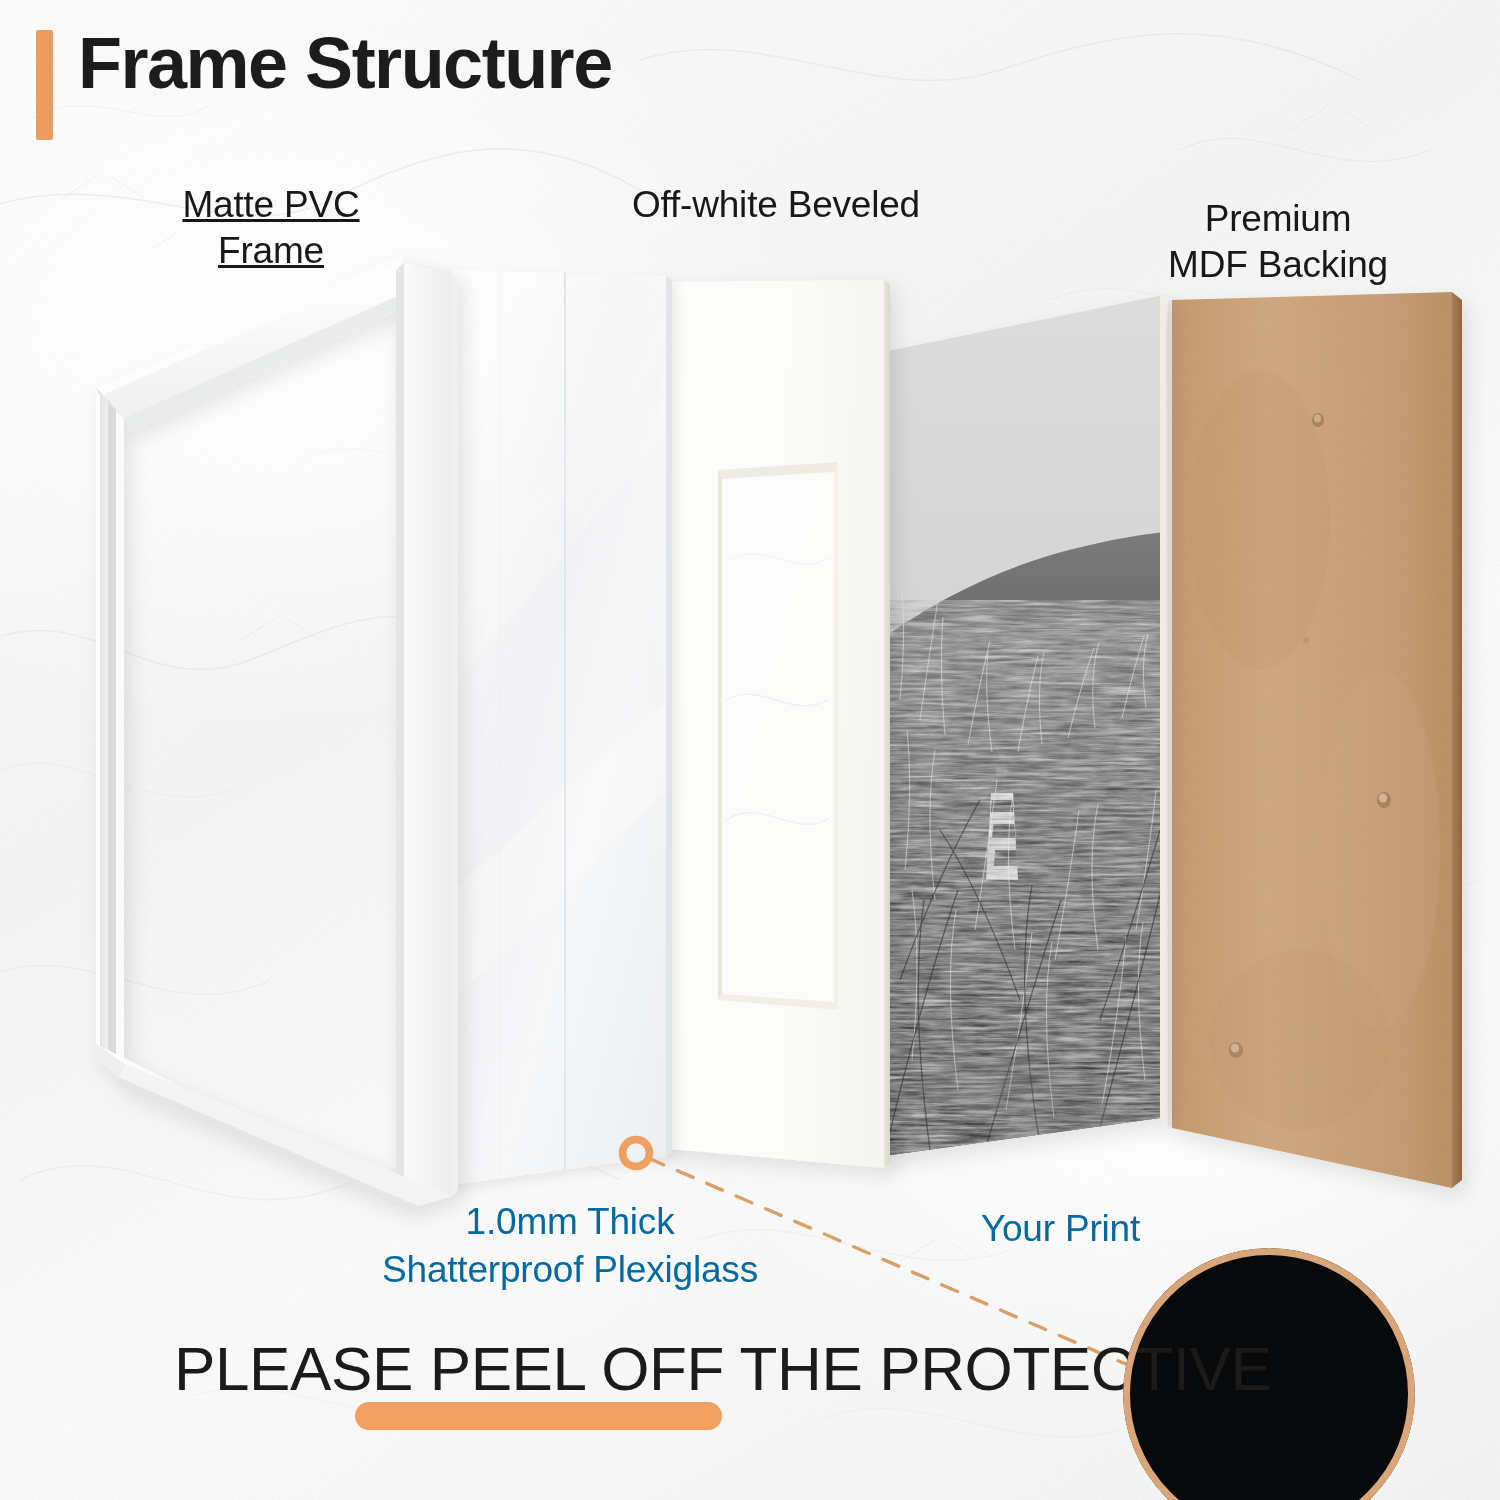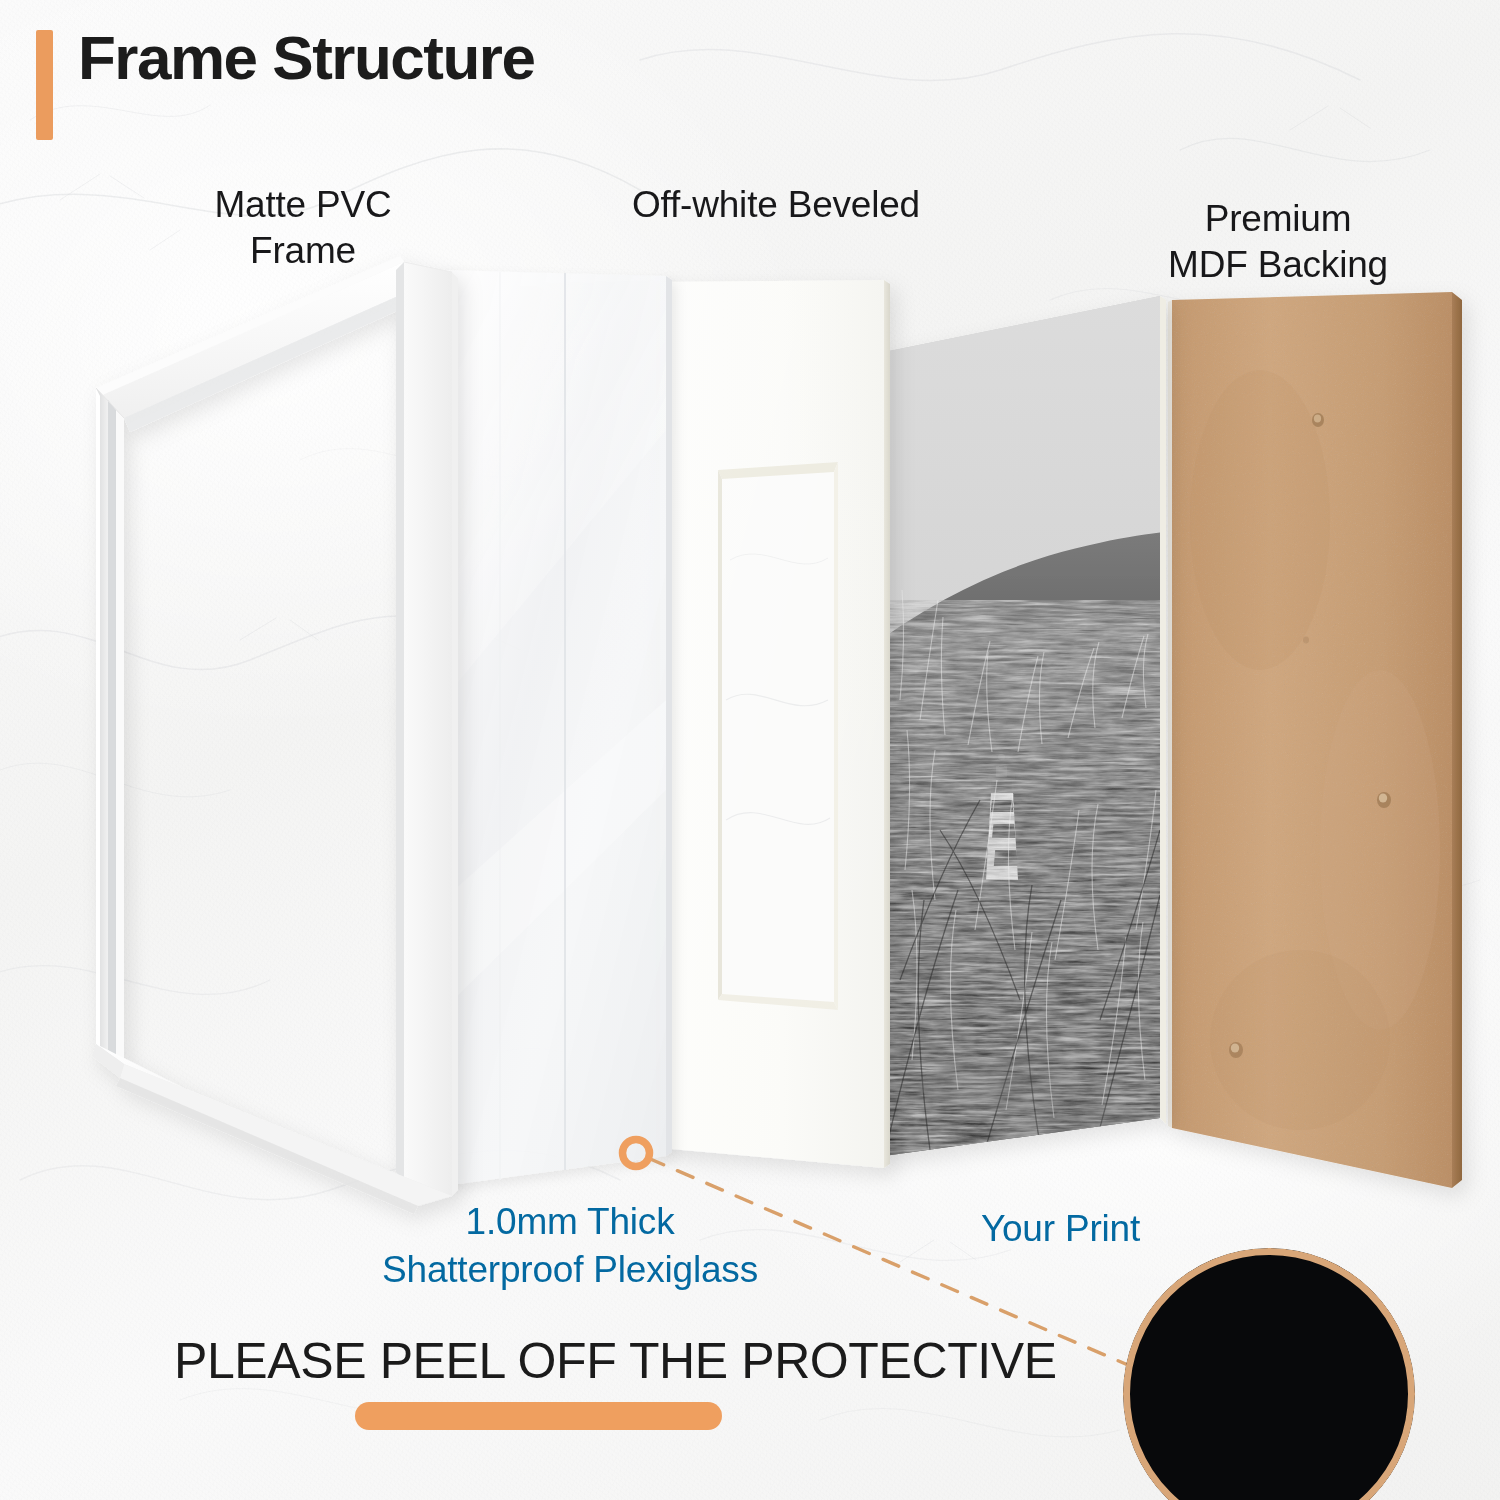--- a/index.html
+++ b/index.html
@@ -28,45 +28,45 @@
   }
 
   
   #header{position:absolute;left:0;top:0;width:1500px;height:150px;}
   #title-accent{
     position:absolute;left:36px;top:30px;width:17px;height:110px;
     border-radius:2px;
   }
   #page-title{
     position:absolute;left:78px;top:22px;
-    font-size:62px;font-weight:700;letter-spacing:-1.5px;
+    font-size:72px;font-weight:700;letter-spacing:-1.5px;
     color:#1c1c1c;line-height:1.15;white-space:nowrap;
   }
 
   
   .top-label{
     position:absolute;text-align:center;color:#18181a;
     font-size:37px;line-height:1.25;font-weight:400;letter-spacing:-.2px;
   }
-  #label-frame{left:123px;top:182px;width:360px;}
+  #label-frame{left:91px;top:182px;width:360px;text-decoration:underline;}
   #label-mat{left:526px;top:182px;width:500px;}
   #label-mdf{left:1078px;top:196px;width:400px;}
 
   
   .bot-label{position:absolute;color:#0369a1;font-size:37px;line-height:1.3;letter-spacing:-.2px;}
   #label-plexi{left:300px;top:1198px;width:540px;text-align:center;}
   #label-print{left:900px;top:1205px;width:240px;text-align:right;}
 
   
   #layers{position:absolute;inset:0;}
 
   
   #warn{
     position:absolute;left:174px;top:1330px;width:900px;
-    font-size:50px;line-height:1.26;color:#1b1b1b;font-weight:400;letter-spacing:-.4px;
+    font-size:62px;line-height:1.26;color:#1b1b1b;font-weight:400;letter-spacing:-.4px;
   }
   #warn .ln{position:relative;display:block;white-space:nowrap;}
   #warn-hl{
     position:absolute;left:355px;top:1402px;width:367px;height:28px;
     border-radius:14px;z-index:1;
   }
   #warn .ln span{position:relative;z-index:2;}
 
   
   #inset{

